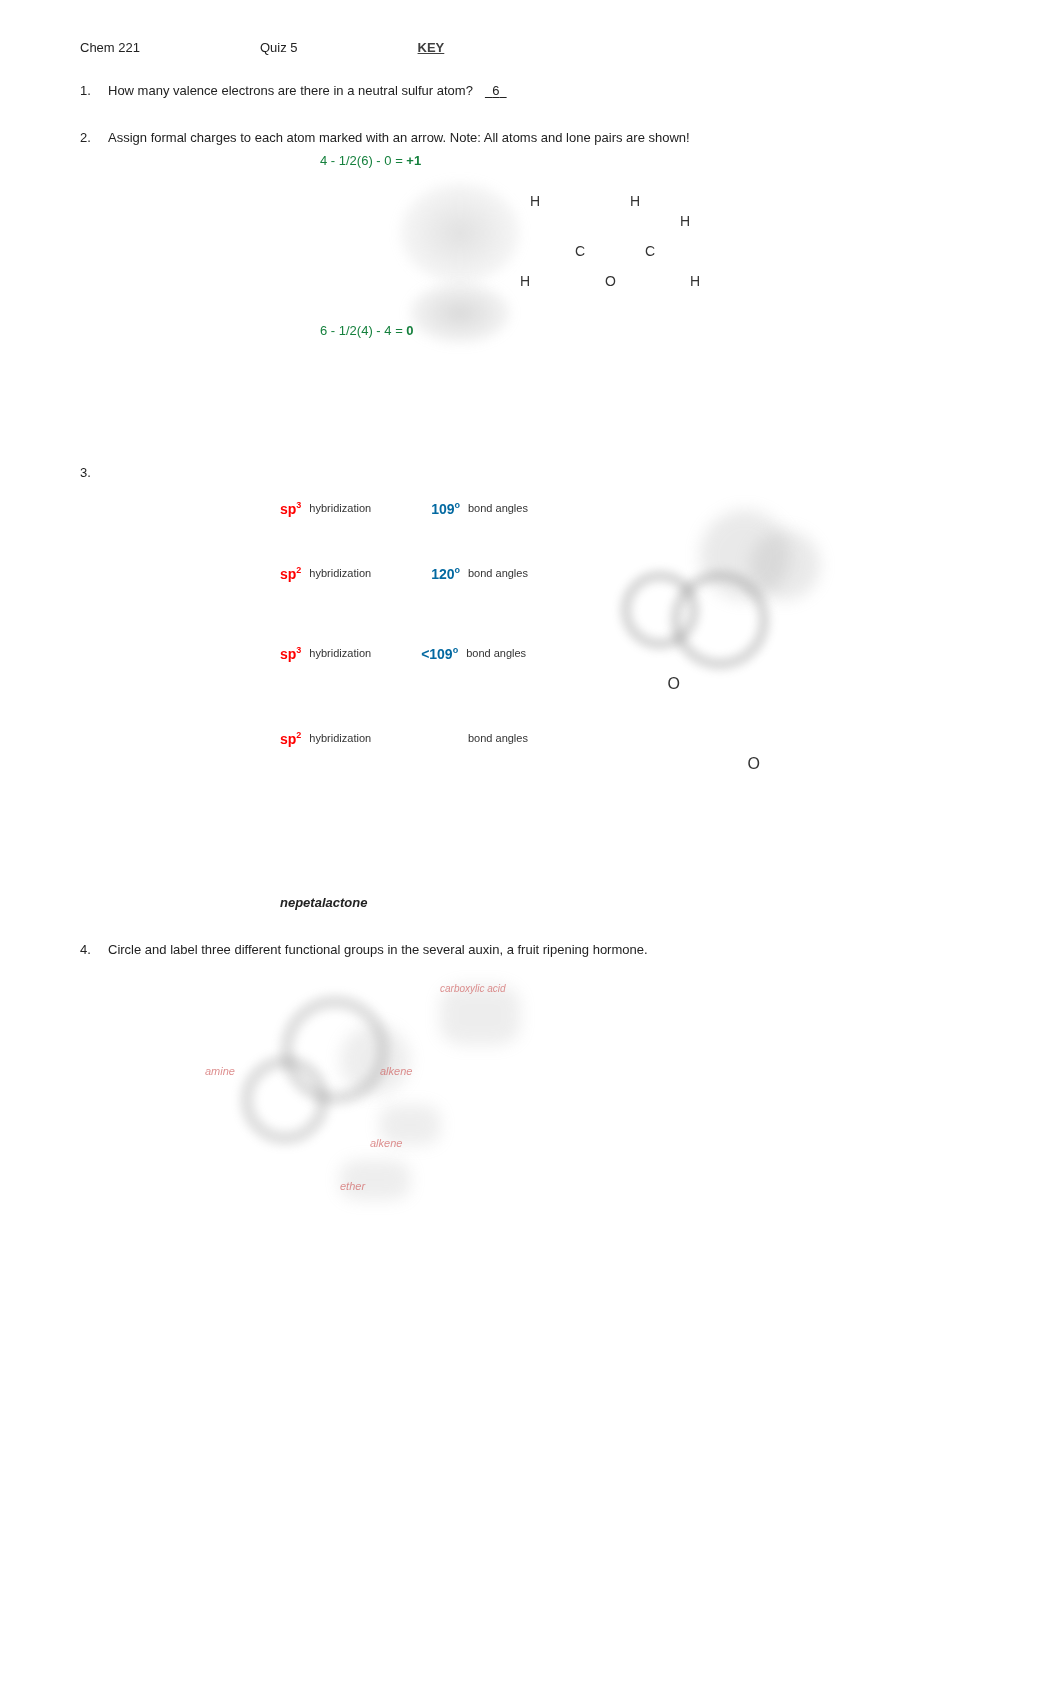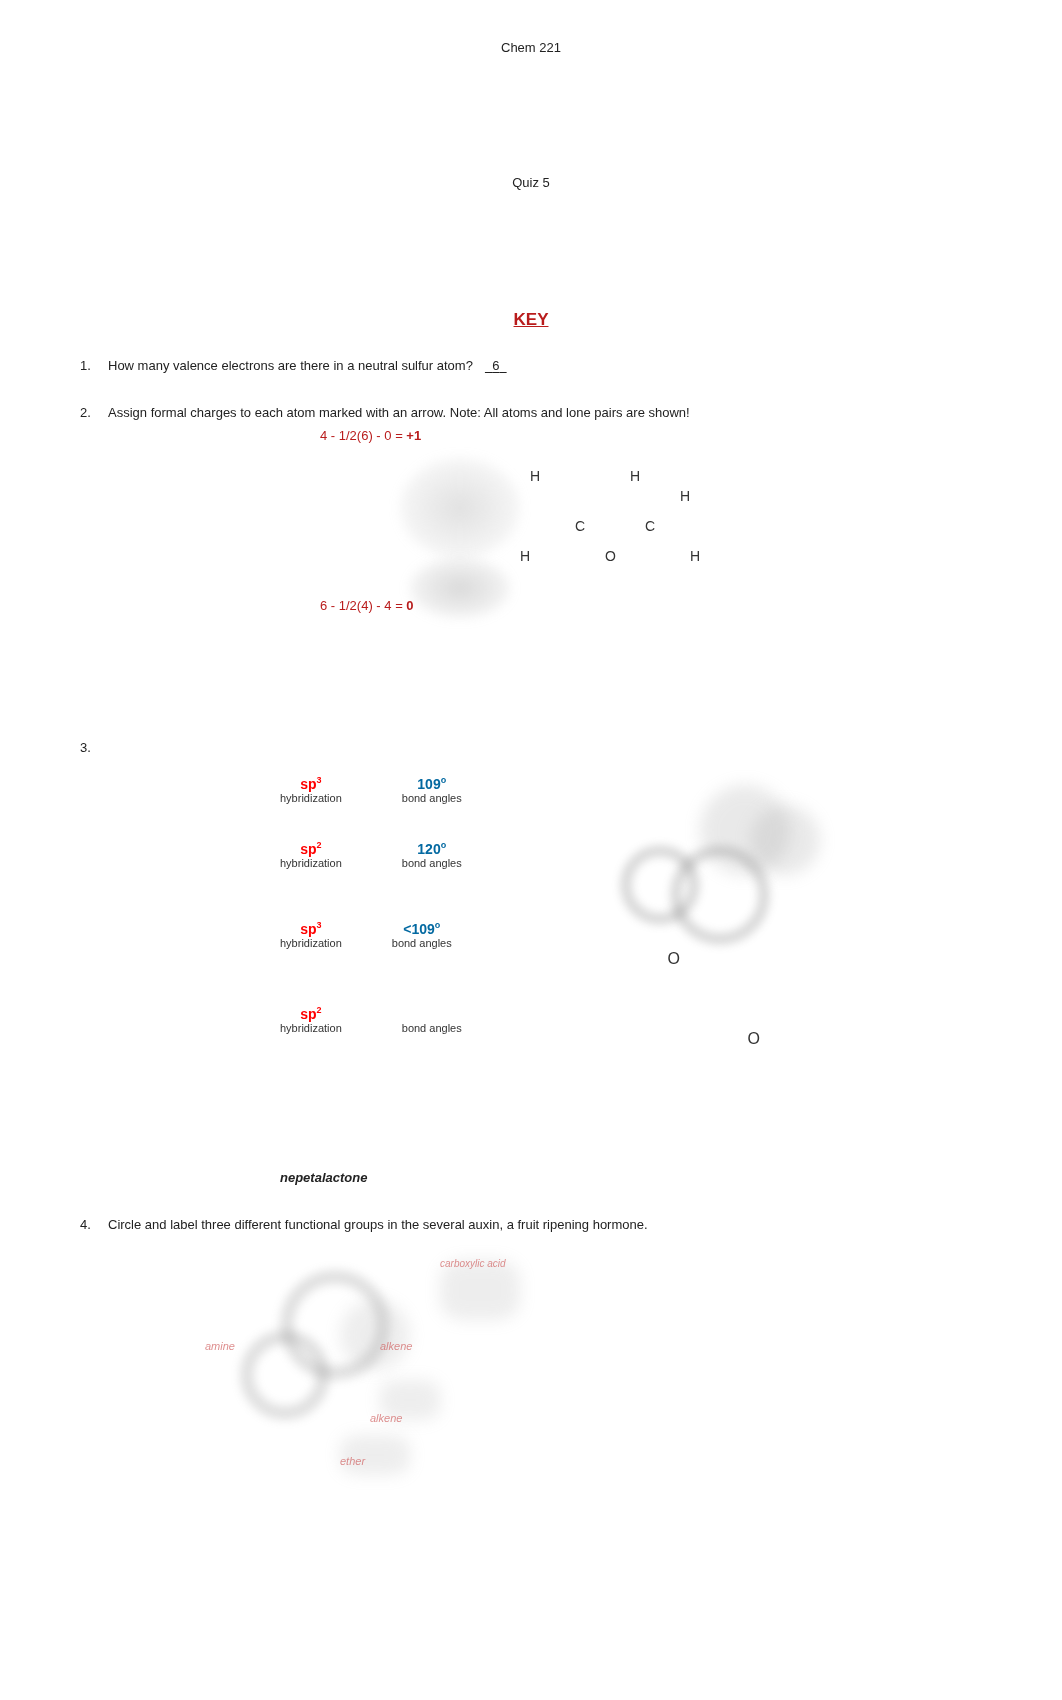--- a/index.html
+++ b/index.html
@@ -7,63 +7,63 @@
       background: #fff;
       font-family: Arial, sans-serif;
       font-size: 13px;
       color: #222;
       width: 1062px;
       min-height: 1700px;
       padding: 40px 80px;
     }
     .header {
       display: flex;
-      flex-direction: column;
+      flex-direction: row;
       gap: 120px;
-      align-items: center;
+      align-items: flex-start;
       margin-bottom: 28px;
     }
-    .key-label { color: #b91c1c; font-weight: bold; font-size: 17px; text-decoration: underline; }
+    .key-label { color: #404040; font-weight: bold; font-size: 13px; text-decoration: underline; }
     .question-block { margin-bottom: 32px; }
     .question-line { display: flex; align-items: flex-start; gap: 8px; margin-bottom: 8px; }
     .q-num { min-width: 20px; }
     .red { color: red; }
     .bold { font-weight: bold; }
 
     
     .q2-molecule-area {
       position: relative;
       width: 100%;
       height: 280px;
       margin-top: 8px;
       margin-left: 20px;
     }
     .formula-red {
-      color: #b91c1c;
+      color: #15803d;
       font-size: 13px;
       position: absolute;
       text-align: right;
     }
     .atom-label {
       font-size: 14px;
       font-weight: normal;
       position: absolute;
       color: #333;
     }
     .hyb-sp { color: red; font-size: 14px; font-weight: bold; }
     .hyb-label { font-size: 11px; color: #333; }
     .angle-val { color: #0369a1; font-size: 14px; font-weight: bold; }
     .angle-label { font-size: 11px; color: #333; }
     .hyb-pair {
       position: absolute;
       display: flex;
       gap: 40px;
       align-items: flex-end;
     }
-    .hyb-col { display: flex; flex-direction: column; align-items: center; }
+    .hyb-col { display: flex; flex-direction: row; align-items: center; gap: 8px; }
 
     
     .q4-area {
       position: relative;
       width: 100%;
       height: 300px;
       margin-top: 8px;
     }
 
     sup { font-size: 9px; vertical-align: super; }

